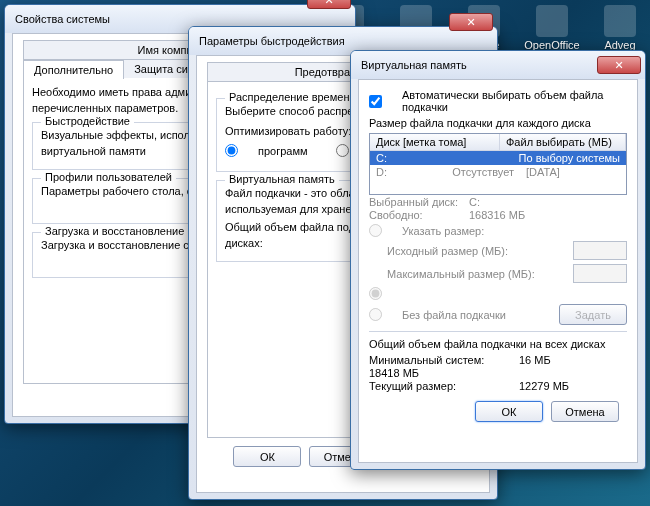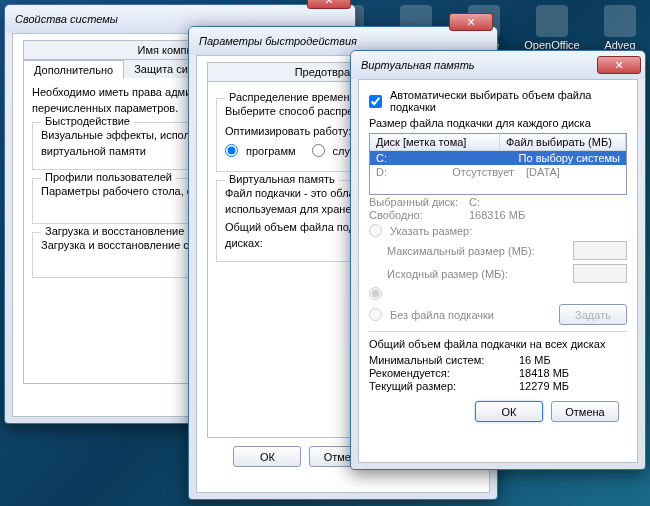--- a/index.html
+++ b/index.html
@@ -2,33 +2,33 @@
 <html><head>
 <meta charset="utf-8">
 <style>
 * { box-sizing: border-box; font-family: "Segoe UI", Tahoma, sans-serif; font-size: 11px; }
 body { margin: 0; width: 650px; height: 506px; background: linear-gradient(135deg,#1a5a8a,#0a3a5a,#1a6a8a); position: relative; overflow: hidden; }
 .desktop-icons { position: absolute; top: 5px; right: 5px; display: flex; gap: 18px; }
 .desktop-icon { display: flex; flex-direction: column; align-items: center; width: 50px; color: #fff; text-align: center; text-shadow: 0 1px 2px rgba(0,0,0,.6); }
 .desktop-icon .ico { width: 32px; height: 32px; background: rgba(255,255,255,.2); border-radius: 4px; margin-bottom: 2px; }
 .window { position: absolute; background: linear-gradient(#e8edf5,#dde4f0); border: 1px solid #3a6ea5; border-radius: 6px 6px 4px 4px; box-shadow: 0 4px 18px rgba(0,0,0,.5); }
 .titlebar { height: 28px; display: flex; align-items: center; padding: 0 4px 0 10px; color: #000; background: linear-gradient(#f0f5fc,#d8e2f2); border-radius: 5px 5px 0 0; }
-.titlebar .title { flex: 1; font-style: italic; }
+.titlebar .title { flex: 1; }
 .close-btn { width: 44px; height: 18px; background: linear-gradient(#e9a0a0,#c84848); border: 1px solid #8a2a2a; border-radius: 3px; color: #fff; display: flex; align-items: center; justify-content: center; cursor: pointer; }
 .topclose { position: absolute; top: -14px; right: 4px; }
 .client { background: #fff; margin: 0 7px 7px; border: 1px solid #b8c0ce; padding: 6px 10px 10px; }
 .tabs { display: flex; border-bottom: 1px solid #b8c0ce; }
 .tab { padding: 3px 10px; border: 1px solid #b8c0ce; border-bottom: none; background: #eef1f7; margin-right: -1px; cursor: pointer; }
 .tab.active { background: #fff; position: relative; top: 1px; }
 .group { border: 1px solid #cdd4e2; padding: 6px 8px 8px; margin-top: 8px; position: relative; }
 .group-title { position: absolute; top: -8px; left: 8px; background: #fff; padding: 0 4px; }
 .btn { min-width: 68px; height: 21px; background: linear-gradient(#fefefe,#e5e9f2); border: 1px solid #8a99b5; border-radius: 3px; cursor: pointer; padding: 0 10px; }
 .btn-row { display: flex; justify-content: flex-end; gap: 8px; padding: 8px 8px 0; }
 .row { margin-bottom: 4px; }
-.radio-row,.check-row { display: flex; align-items: center; gap: 4px; margin: 3px 0; }
+.radio-row,.check-row { display: flex; align-items: center; gap: 16px; margin: 3px 0; }
 input[type=radio],input[type=checkbox] { margin: 0 4px 0 0; }
 input[type=text] { height: 19px; border: 1px solid #b8c0ce; width: 54px; padding: 0 3px; }
 input[type=text]:disabled { background: #f4f4f4; color: #8a8a8a; }
 .listview { border: 1px solid #8a99b5; background: #fff; height: 62px; overflow: hidden; margin-top: 4px; }
 .listhead { display: flex; background: linear-gradient(#fbfcfe,#e4e9f3); border-bottom: 1px solid #d0d6e4; font-size: 10.5px; }
 .listhead > div { padding: 2px 6px; border-right: 1px solid #d0d6e4; }
 .listrow { display: flex; font-size: 10.5px; }
 .listrow > div { padding: 1px 6px; }
 .listrow.sel { background: #3470d0; color: #fff; }
 .gray { color: #8a8a8a; }
@@ -175,45 +175,44 @@
       </div>
     <div class="kv gray">
         <div class="k" style="width:100px">Свободно:</div>
         <div>168316 МБ</div>
       </div>
     <label class="radio-row gray">
         <input type="radio" disabled="" style="">
         <span>Указать размер:</span>
       </label>
     <div class="field gray" style="padding-left:18px">
+        <span>Исходный размер (МБ):</span>
+        <input type="text" disabled="" style="">
+      </div>
+    <div class="field gray" style="padding-left:18px">
         <span>Максимальный размер (МБ):</span>
-        <input type="text" disabled="" style="">
-      </div>
-    <div class="field gray" style="padding-left:18px">
-        <span>Исходный размер (МБ):</span>
         <input type="text" disabled="" style="">
       </div>
     <label class="radio-row gray">
         <input type="radio" disabled="" checked="" style="">
       </label>
     <div class="field">
       <label class="radio-row gray" style="flex:1">
           <input type="radio" disabled="" style="">
           <span>Без файла подкачки</span>
         </label>
       <button class="btn" disabled="">Задать</button>
     </div>
     <hr>
     <div class="row">Общий объем файла подкачки на всех дисках</div>
     <div class="kv">
         <div class="k">Минимальный систем:</div>
         <div>16 МБ</div>
       </div>
     <div class="kv">
-        <div class="k">Рекомендуется:</div>
         <div>18418 МБ</div>
       </div>
     <div class="kv">
         <div class="k">Текущий размер:</div>
         <div>12279 МБ</div>
       </div>
     <div class="btn-row">
       <button class="btn" style="border-color:#3a78d8;box-shadow:0 0 2px #6aa8ff">ОК</button>
       <button class="btn">Отмена</button>
     </div>

